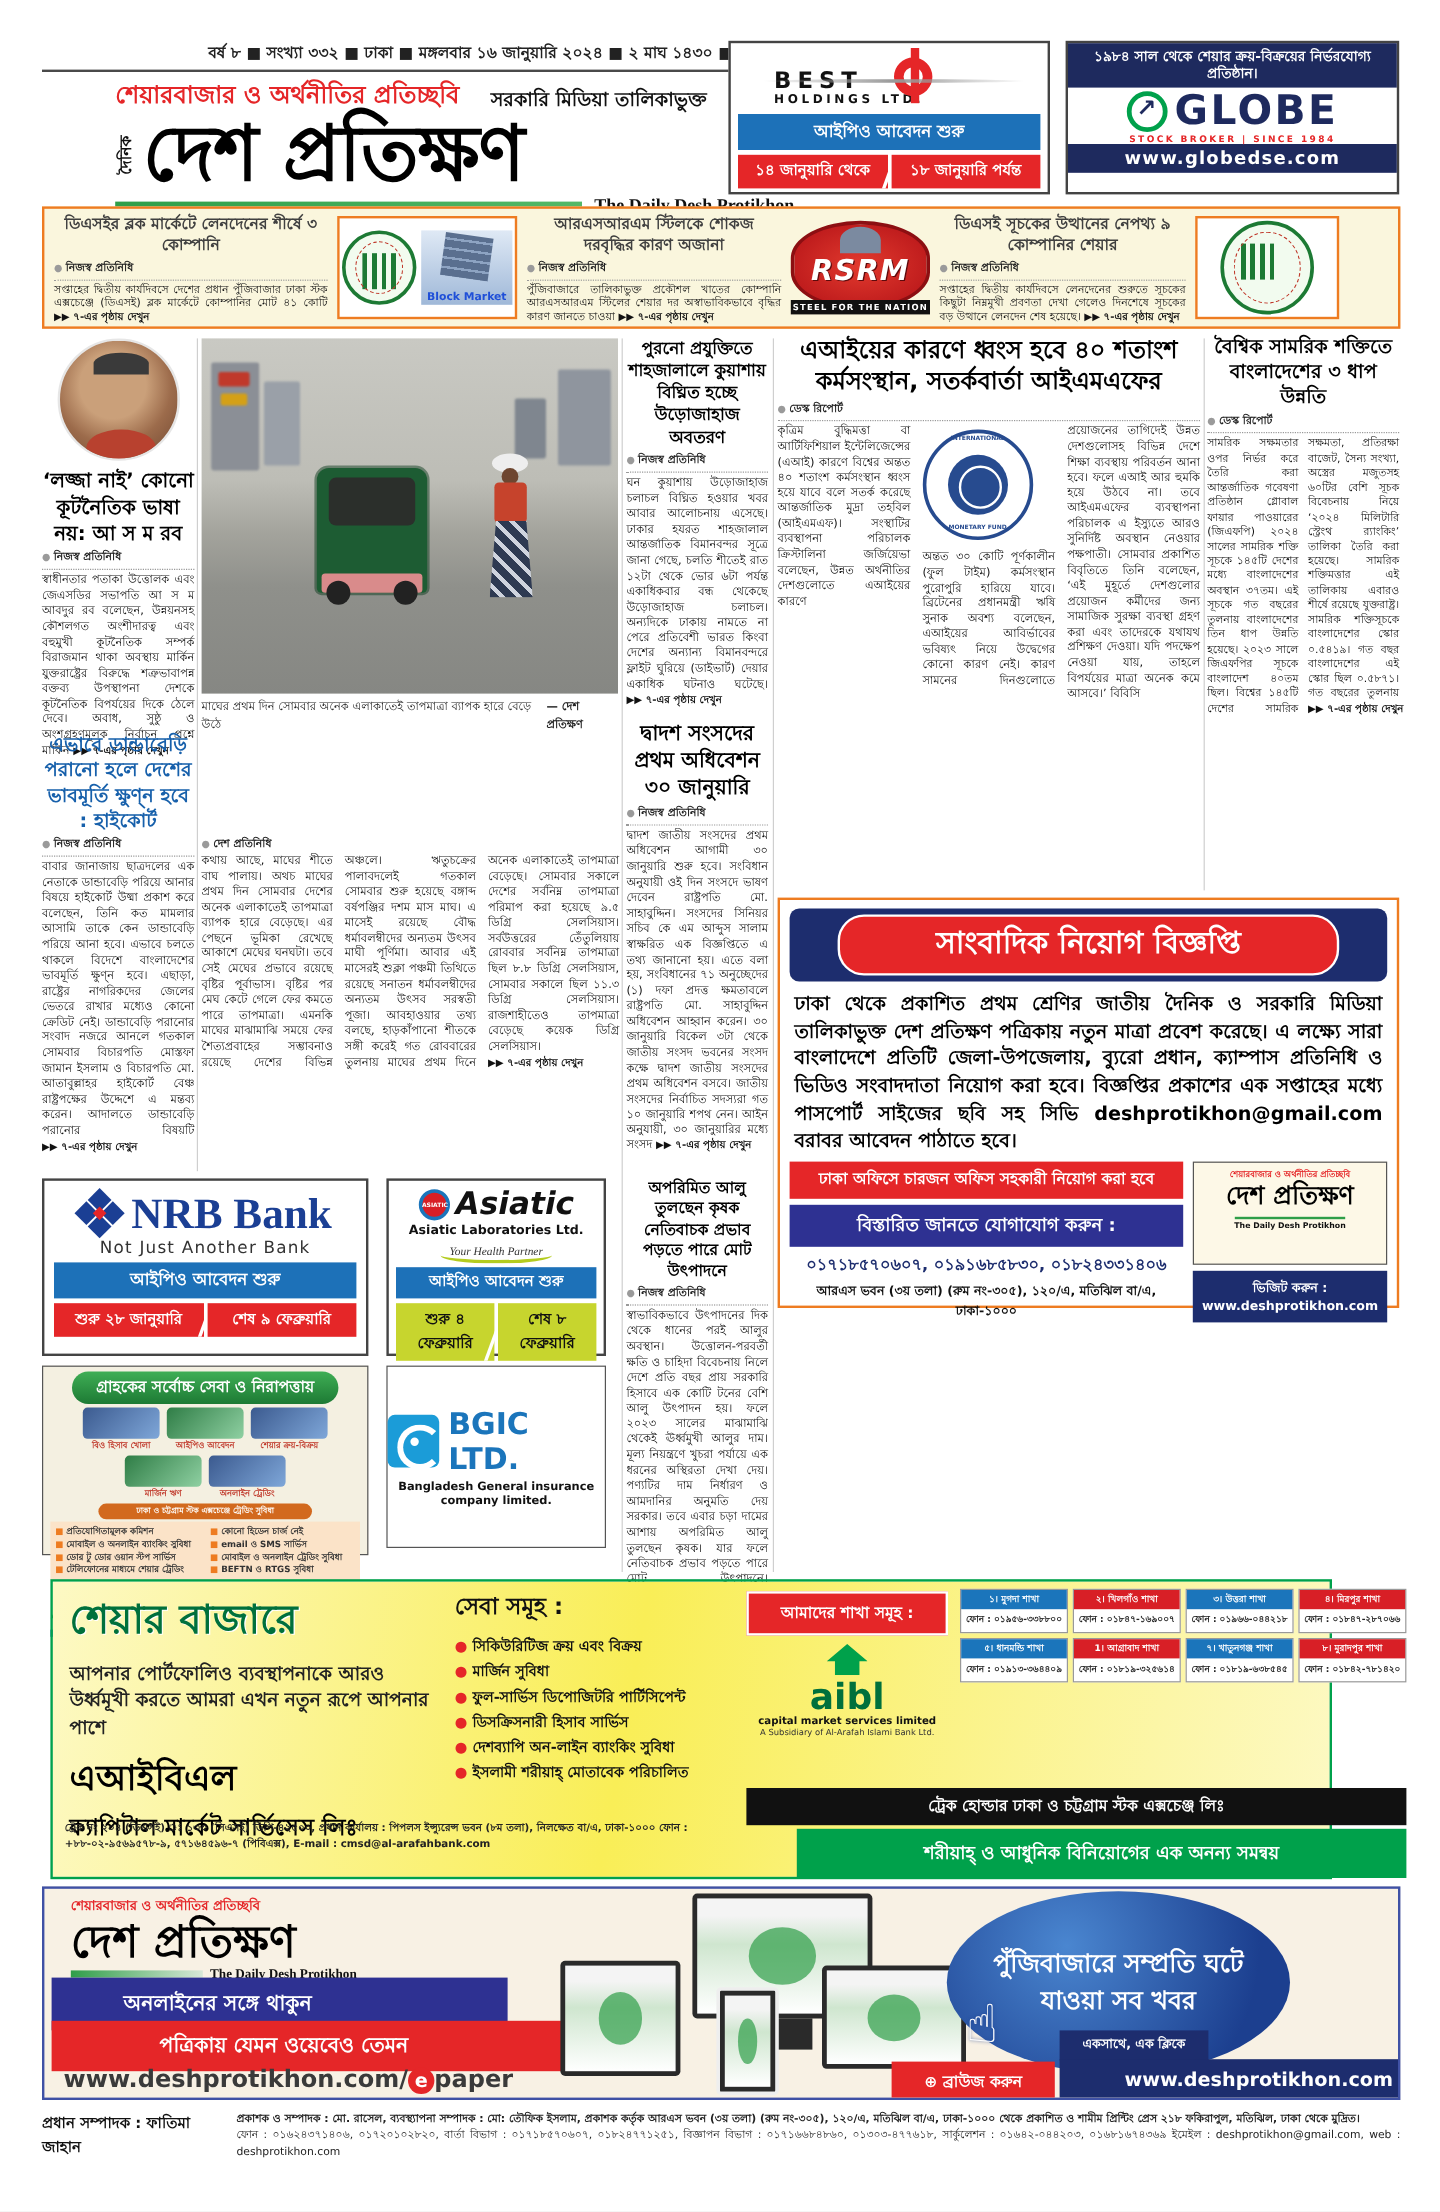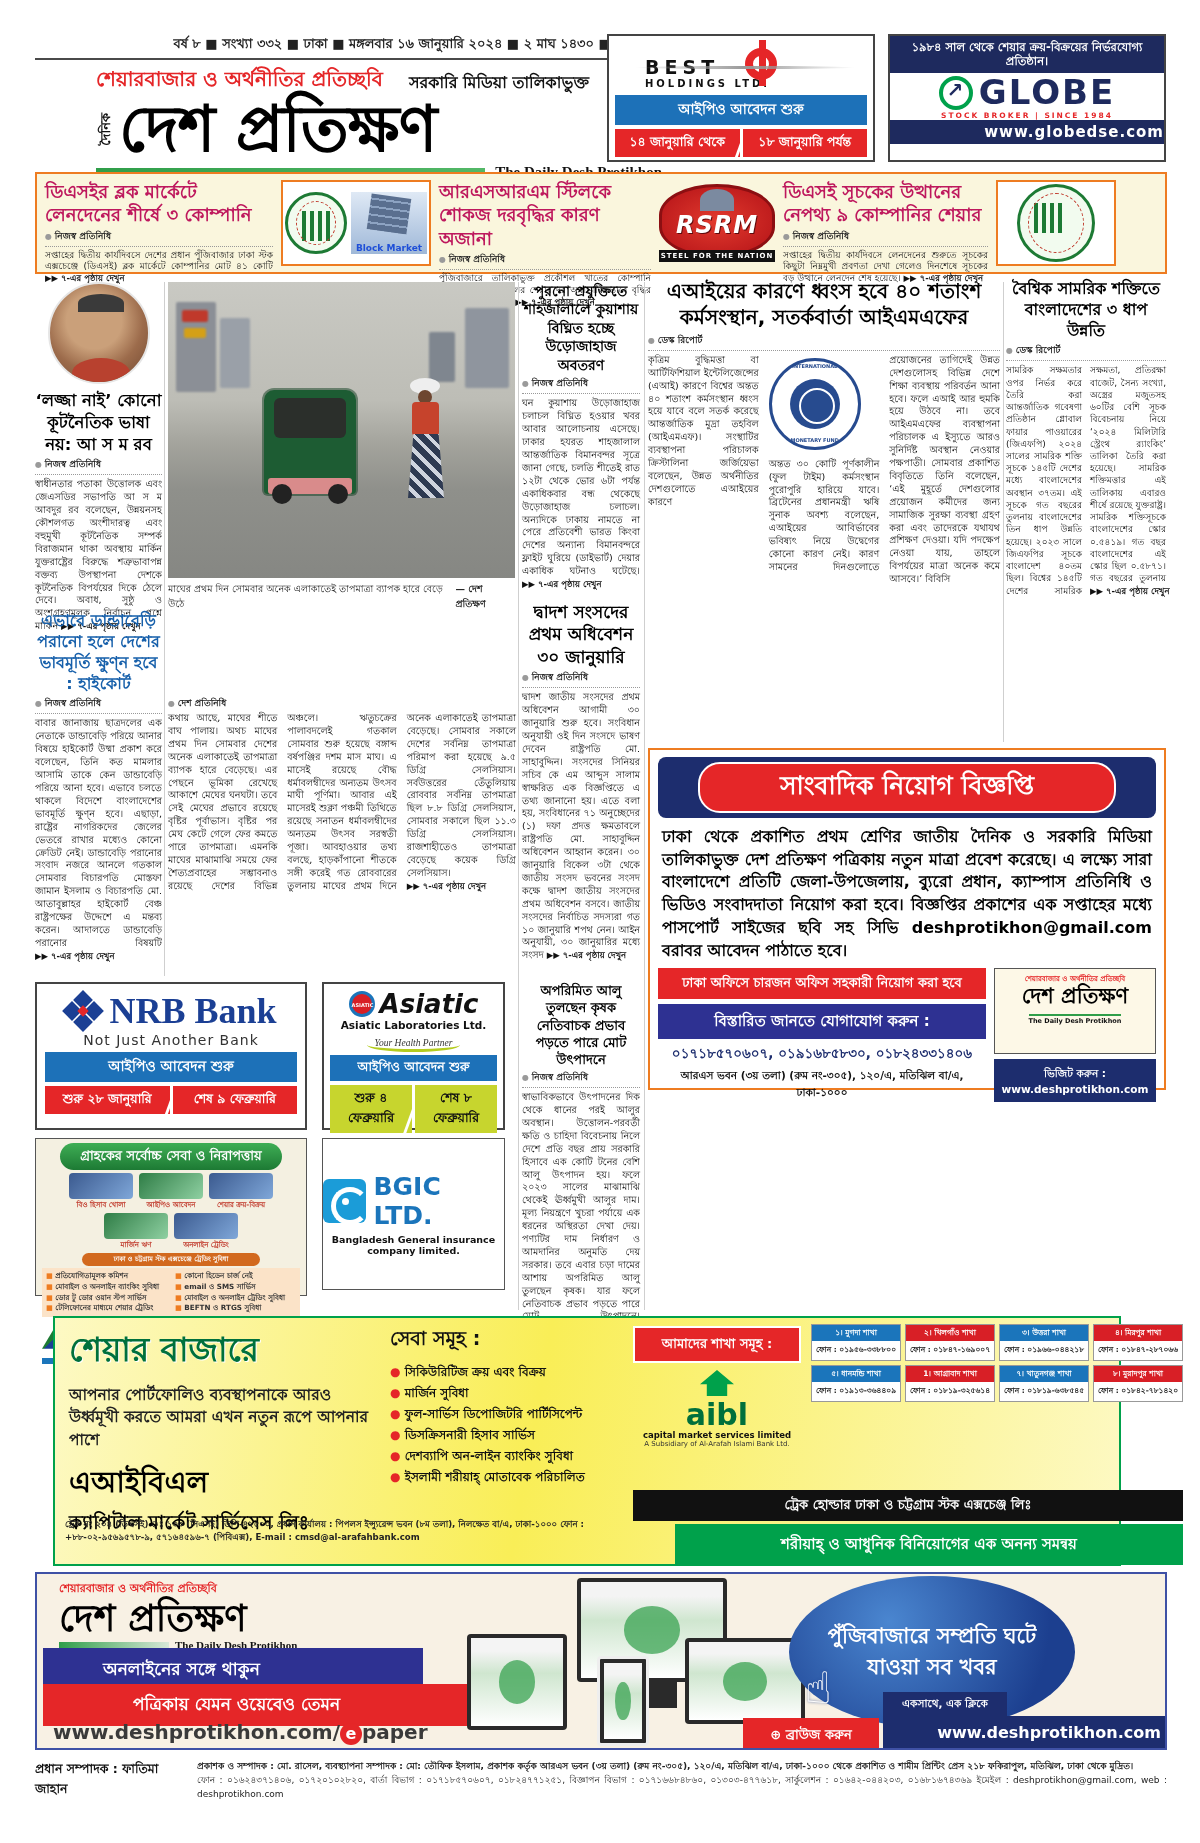--- a/index.html
+++ b/index.html
@@ -38,26 +38,26 @@
   #ad-globe { left:888px; top:34px; width:278px; height:128px; }
   .globe-top { background:#1e2a5e; color:#fff; font-size:11.5px; font-weight:bold; text-align:center; padding:4px 2px; line-height:1.25; }
   .globe-mid { display:flex; align-items:center; justify-content:center; gap:6px; padding:3px 0 1px; }
   .globe-icon { width:34px; height:34px; border:4px solid #00a14b; border-radius:50%; position:relative; }
   .globe-icon span { position:absolute; left:4px; top:-2px; color:#1e2a5e; font-weight:900; font-size:20px; }
   .globe-name { font-size:34px; font-weight:900; color:#1e2a5e; letter-spacing:2px; line-height:0.9; }
   .globe-sub { text-align:center; font-size:7.5px; font-weight:bold; color:#e52628; letter-spacing:2px; }
   .globe-hot { background:#00a14b; color:#fff; display:flex; align-items:center; justify-content:center; gap:6px; padding:2px 4px; margin-top:2px; }
   .globe-hot .hl { font-size:16px; font-weight:900; }
   .globe-hot .ph { font-size:12.5px; font-weight:900; line-height:1.15; text-align:left; }
-  .globe-web { background:#1e2a5e; color:#fff; text-align:right; font-weight:900; font-size:15px; letter-spacing:1px; padding:3px 0; }
+  .globe-web { background:#1e2a5e; color:#fff; text-align:center; font-weight:900; font-size:15px; letter-spacing:1px; padding:3px 0; }
 
   
   .strip { position:absolute; left:35px; top:172px; width:1132px; height:102px; background:#faf6dd; border:2px solid #ee7c21; display:flex; gap:8px; padding:6px 8px; }
   .story { display:flex; flex-direction:column; }
-  .story .hd { font-weight:900; font-size:18px; line-height:1.3; text-align:left; color:#be185d; }
+  .story .hd { font-weight:900; font-size:13px; line-height:1.3; text-align:center; color:#404040; }
   .byline { font-size:9px; font-weight:bold; color:#222; margin-top:2px; }
   .byline::before { content:"● "; color:#9a9a9a; font-size:8px; }
   .dotline { border-bottom:1px dotted #999; margin:2px 0 3px; }
   .bd { font-size:9px; line-height:1.3; text-align:justify; color:#111; }
   .more { font-weight:bold; white-space:nowrap; font-size:8.5px; }
   .more::before { content:"▶▶ "; }
   .strip-imgbox { border:2px solid #ee7c21; background:#fff; display:flex; align-items:center; justify-content:center; gap:4px; padding:2px; }
   .dse-emblem { width:62px; height:62px; border:3px solid #1d7a34; border-radius:50%; position:relative; background:#f2fbef; }
   .dse-emblem::before { content:""; position:absolute; left:14px; top:16px; width:28px; height:30px; background:repeating-linear-gradient(90deg,#1d7a34 0 4px,#f2fbef 4px 8px); }
   .dse-emblem::after { content:""; position:absolute; left:8px; top:6px; right:8px; bottom:6px; border:1px dashed #c0392b; border-radius:50%; }
@@ -181,21 +181,21 @@
 
   #ad-bgic { left:322px; top:1138px; width:183px; height:152px; border:1px solid #555; background:#fff; display:flex; flex-direction:column; align-items:center; justify-content:center; gap:4px; }
   .bgic-row { display:flex; align-items:center; gap:8px; }
   .bgic-mark { width:44px; height:44px; background:#1b9cd8; border-radius:6px; position:relative; }
   .bgic-mark::before { content:""; position:absolute; left:8px; top:8px; width:28px; height:28px; border:5px solid #fff; border-radius:50%; border-right-color:transparent; }
   .bgic-mark::after { content:""; position:absolute; left:19px; top:19px; width:7px; height:7px; background:#fff; border-radius:50%; }
   .bgic-name { color:#1b75bb; font-weight:900; font-size:25px; }
   .bgic-sub { font-size:9.5px; font-weight:bold; color:#111; text-align:center; }
 
   
-  #ad-aibl { position:absolute; left:53px; top:1316px; width:1068px; height:250px; border:2px solid #00a14b; background:linear-gradient(100deg,#fdf9c4,#f9ee57 45%,#fdf9c4); }
+  #ad-aibl { position:absolute; left:42px; top:1316px; width:1068px; height:250px; border:2px solid #00a14b; background:linear-gradient(100deg,#fdf9c4,#f9ee57 45%,#fdf9c4); }
   .a-left { position:absolute; left:14px; top:6px; width:300px; }
   .a-title { color:#00703c; font-size:33px; font-weight:900; text-shadow:1px 1px 0 #fff; }
   .a-para { font-size:15.5px; font-weight:bold; color:#222; line-height:1.45; margin-top:4px; }
   .a-name { font-size:29px; font-weight:900; color:#000; margin-top:8px; }
   .a-name-sub { font-size:19px; font-weight:bold; color:#000; }
   .a-services { position:absolute; left:335px; top:6px; width:228px; }
   .a-sv-title { font-size:19px; font-weight:900; }
   .a-services ul { list-style:none; margin-top:6px; }
   .a-services li { font-size:12px; font-weight:bold; line-height:1.75; }
   .a-services li::before { content:"● "; color:#e52628; font-size:12px; }

